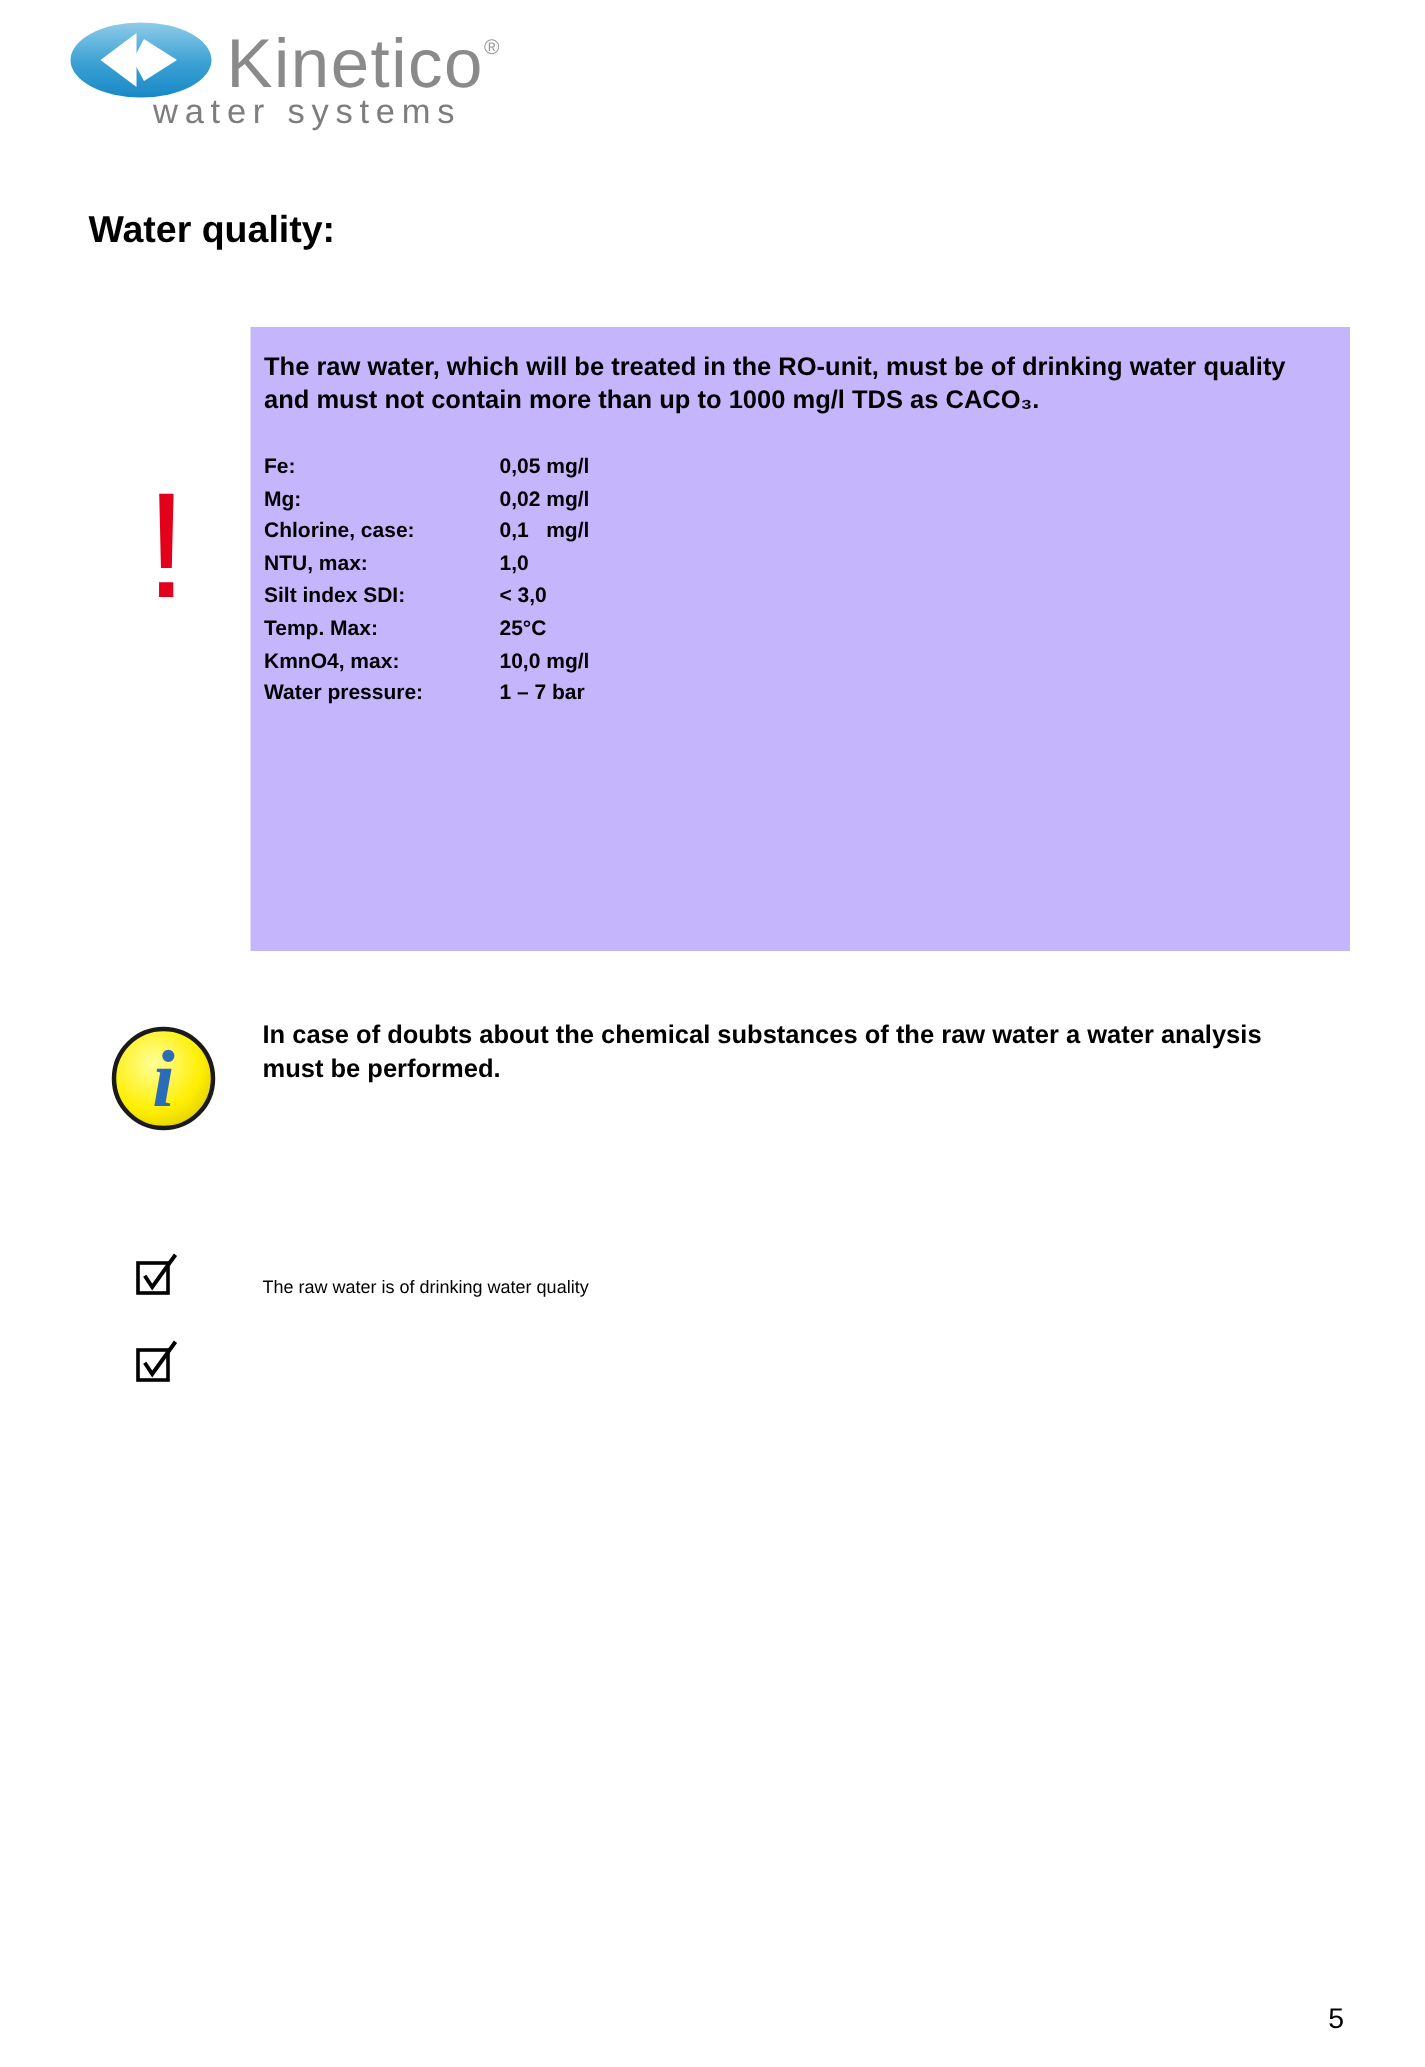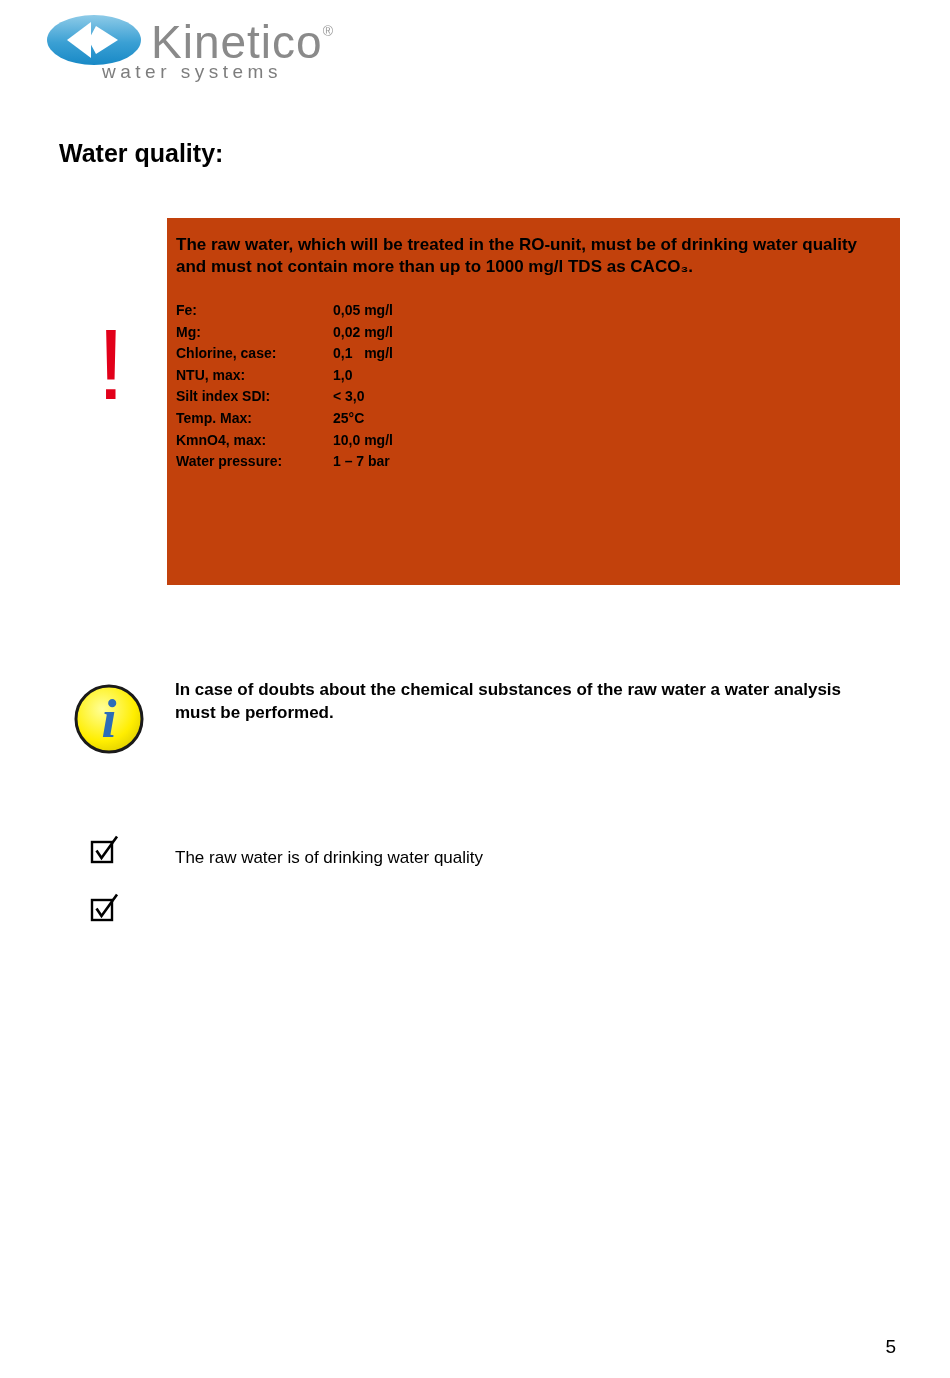--- a/index.html
+++ b/index.html
@@ -17,41 +17,41 @@
   
   .logo-mark { position: absolute; left: 45px; top: 13px; }
   .brand-line {
     position: absolute; left: 151px; top: 15px;
     font-size: 46px; color: #8a8a8a; letter-spacing: 1px;
     font-family: "Liberation Sans", "DejaVu Sans", sans-serif;
   }
   .brand-line sup { font-size: 14px; vertical-align: 22px; color: #9a9a9a; }
   .tagline {
     position: absolute; left: 102px; top: 61px;
-    font-size: 19px; color: #7d7d7d; letter-spacing: 4.5px;
+    font-size: 23px; color: #7d7d7d; letter-spacing: 4.5px;
   }
 
   
   .page-title {
     position: absolute; left: 59px; top: 140px;
     font-size: 25px; font-weight: bold; line-height: 1.1;
   }
 
   
   .warning-exclamation {
     position: absolute; left: 97px; top: 314px;
     font-size: 100px; line-height: 1; color: #e2001a;
     font-weight: normal;
   }
 
   
   .gray-box {
     position: absolute; left: 167px; top: 218px;
-    width: 733px; height: 367px;
-    background: #c2410c;
+    width: 733px; height: 416px;
+    background: #c4b5fd;
     padding: 16px 10px 10px 9px;
     font-size: 17px; font-weight: bold; line-height: 22px;
   }
   .gray-box p { margin: 0 0 22px 0; }
   .limits { border-collapse: collapse; }
   .limits td {
     font-size: 14px; font-weight: bold; line-height: 21.6px;
     white-space: pre; vertical-align: top;
   }
   .limits td.limit-label { width: 157px; }
@@ -60,21 +60,21 @@
   .info-icon-wrap { position: absolute; left: 72px; top: 682px; }
   .info-text {
     position: absolute; left: 175px; top: 678px; width: 692px;
     font-size: 17px; font-weight: bold; line-height: 23px;
   }
 
   
   .checkbox-icon { position: absolute; }
   .checkbox-1 { left: 90px; top: 834px; }
   .checkbox-2 { left: 90px; top: 892px; }
-  .check-label { position: absolute; left: 175px; font-size: 17px; line-height: 22px; }
+  .check-label { position: absolute; left: 175px; font-size: 12px; line-height: 22px; }
   .check-label-1 { top: 847px; }
   .check-label-2 { top: 905px; }
 
   
   .page-number {
     position: absolute; left: 860px; top: 1336px; width: 36px;
     text-align: right; font-size: 19px;
   }
 </style>
 </head>

